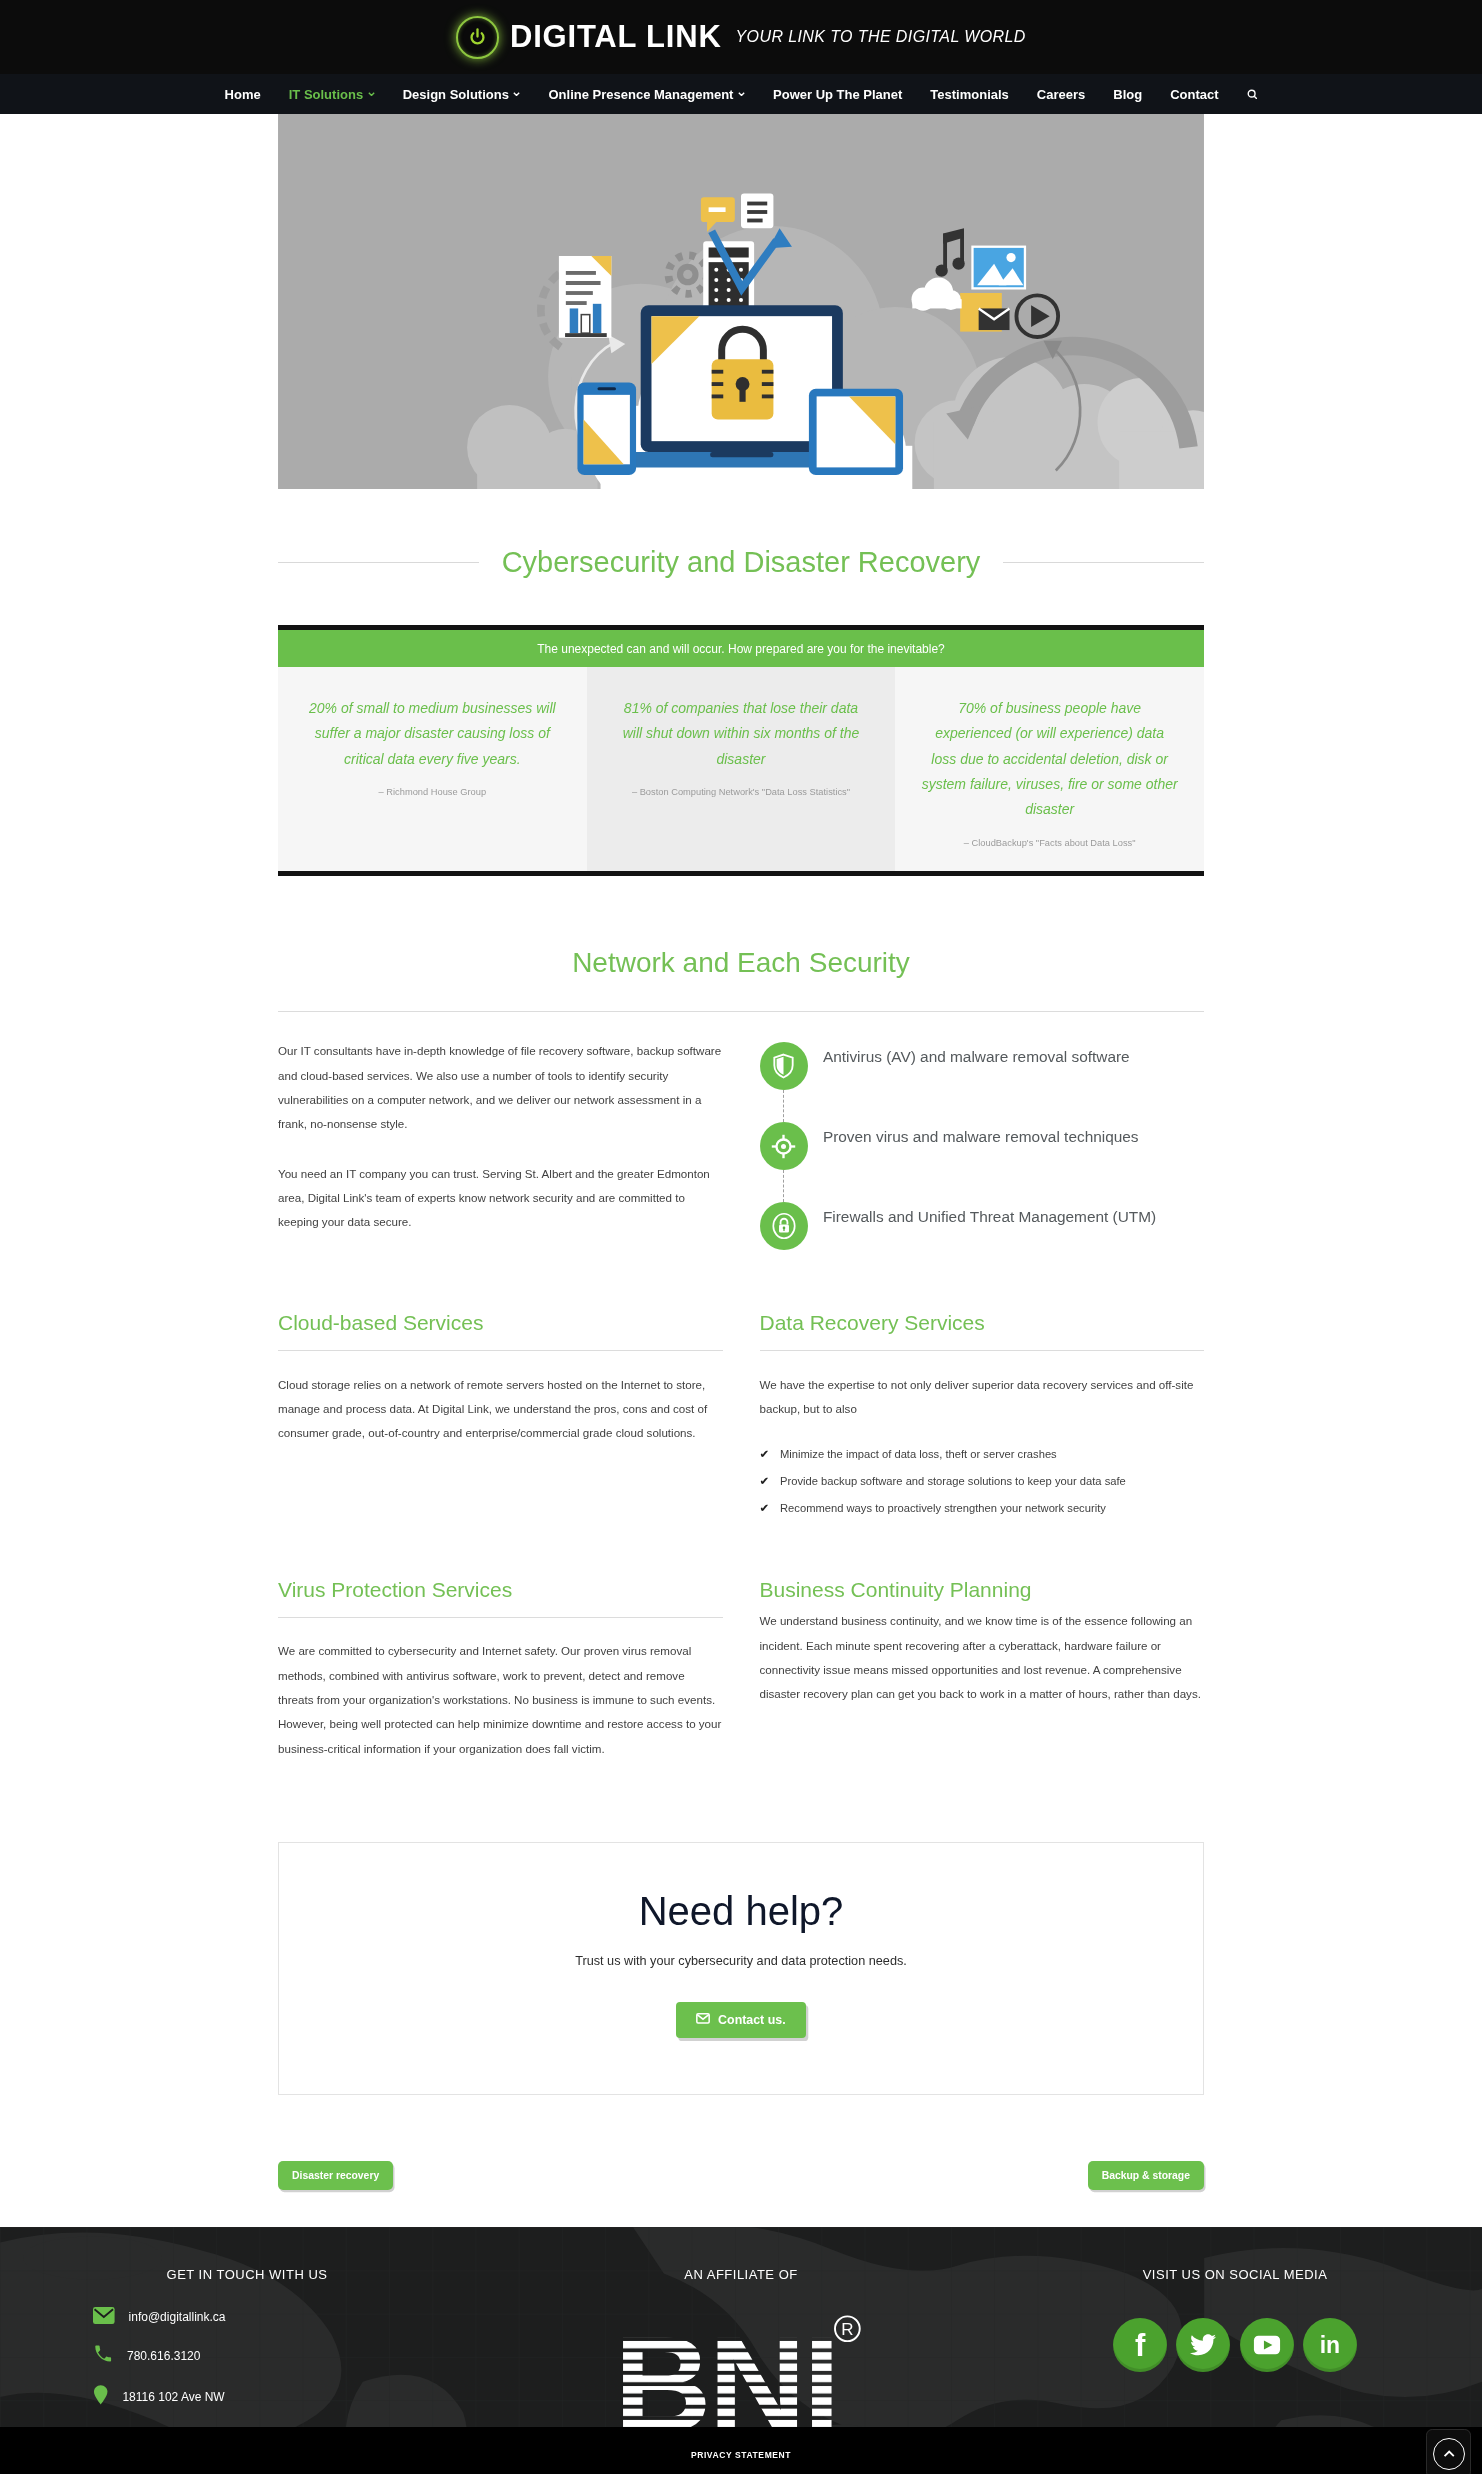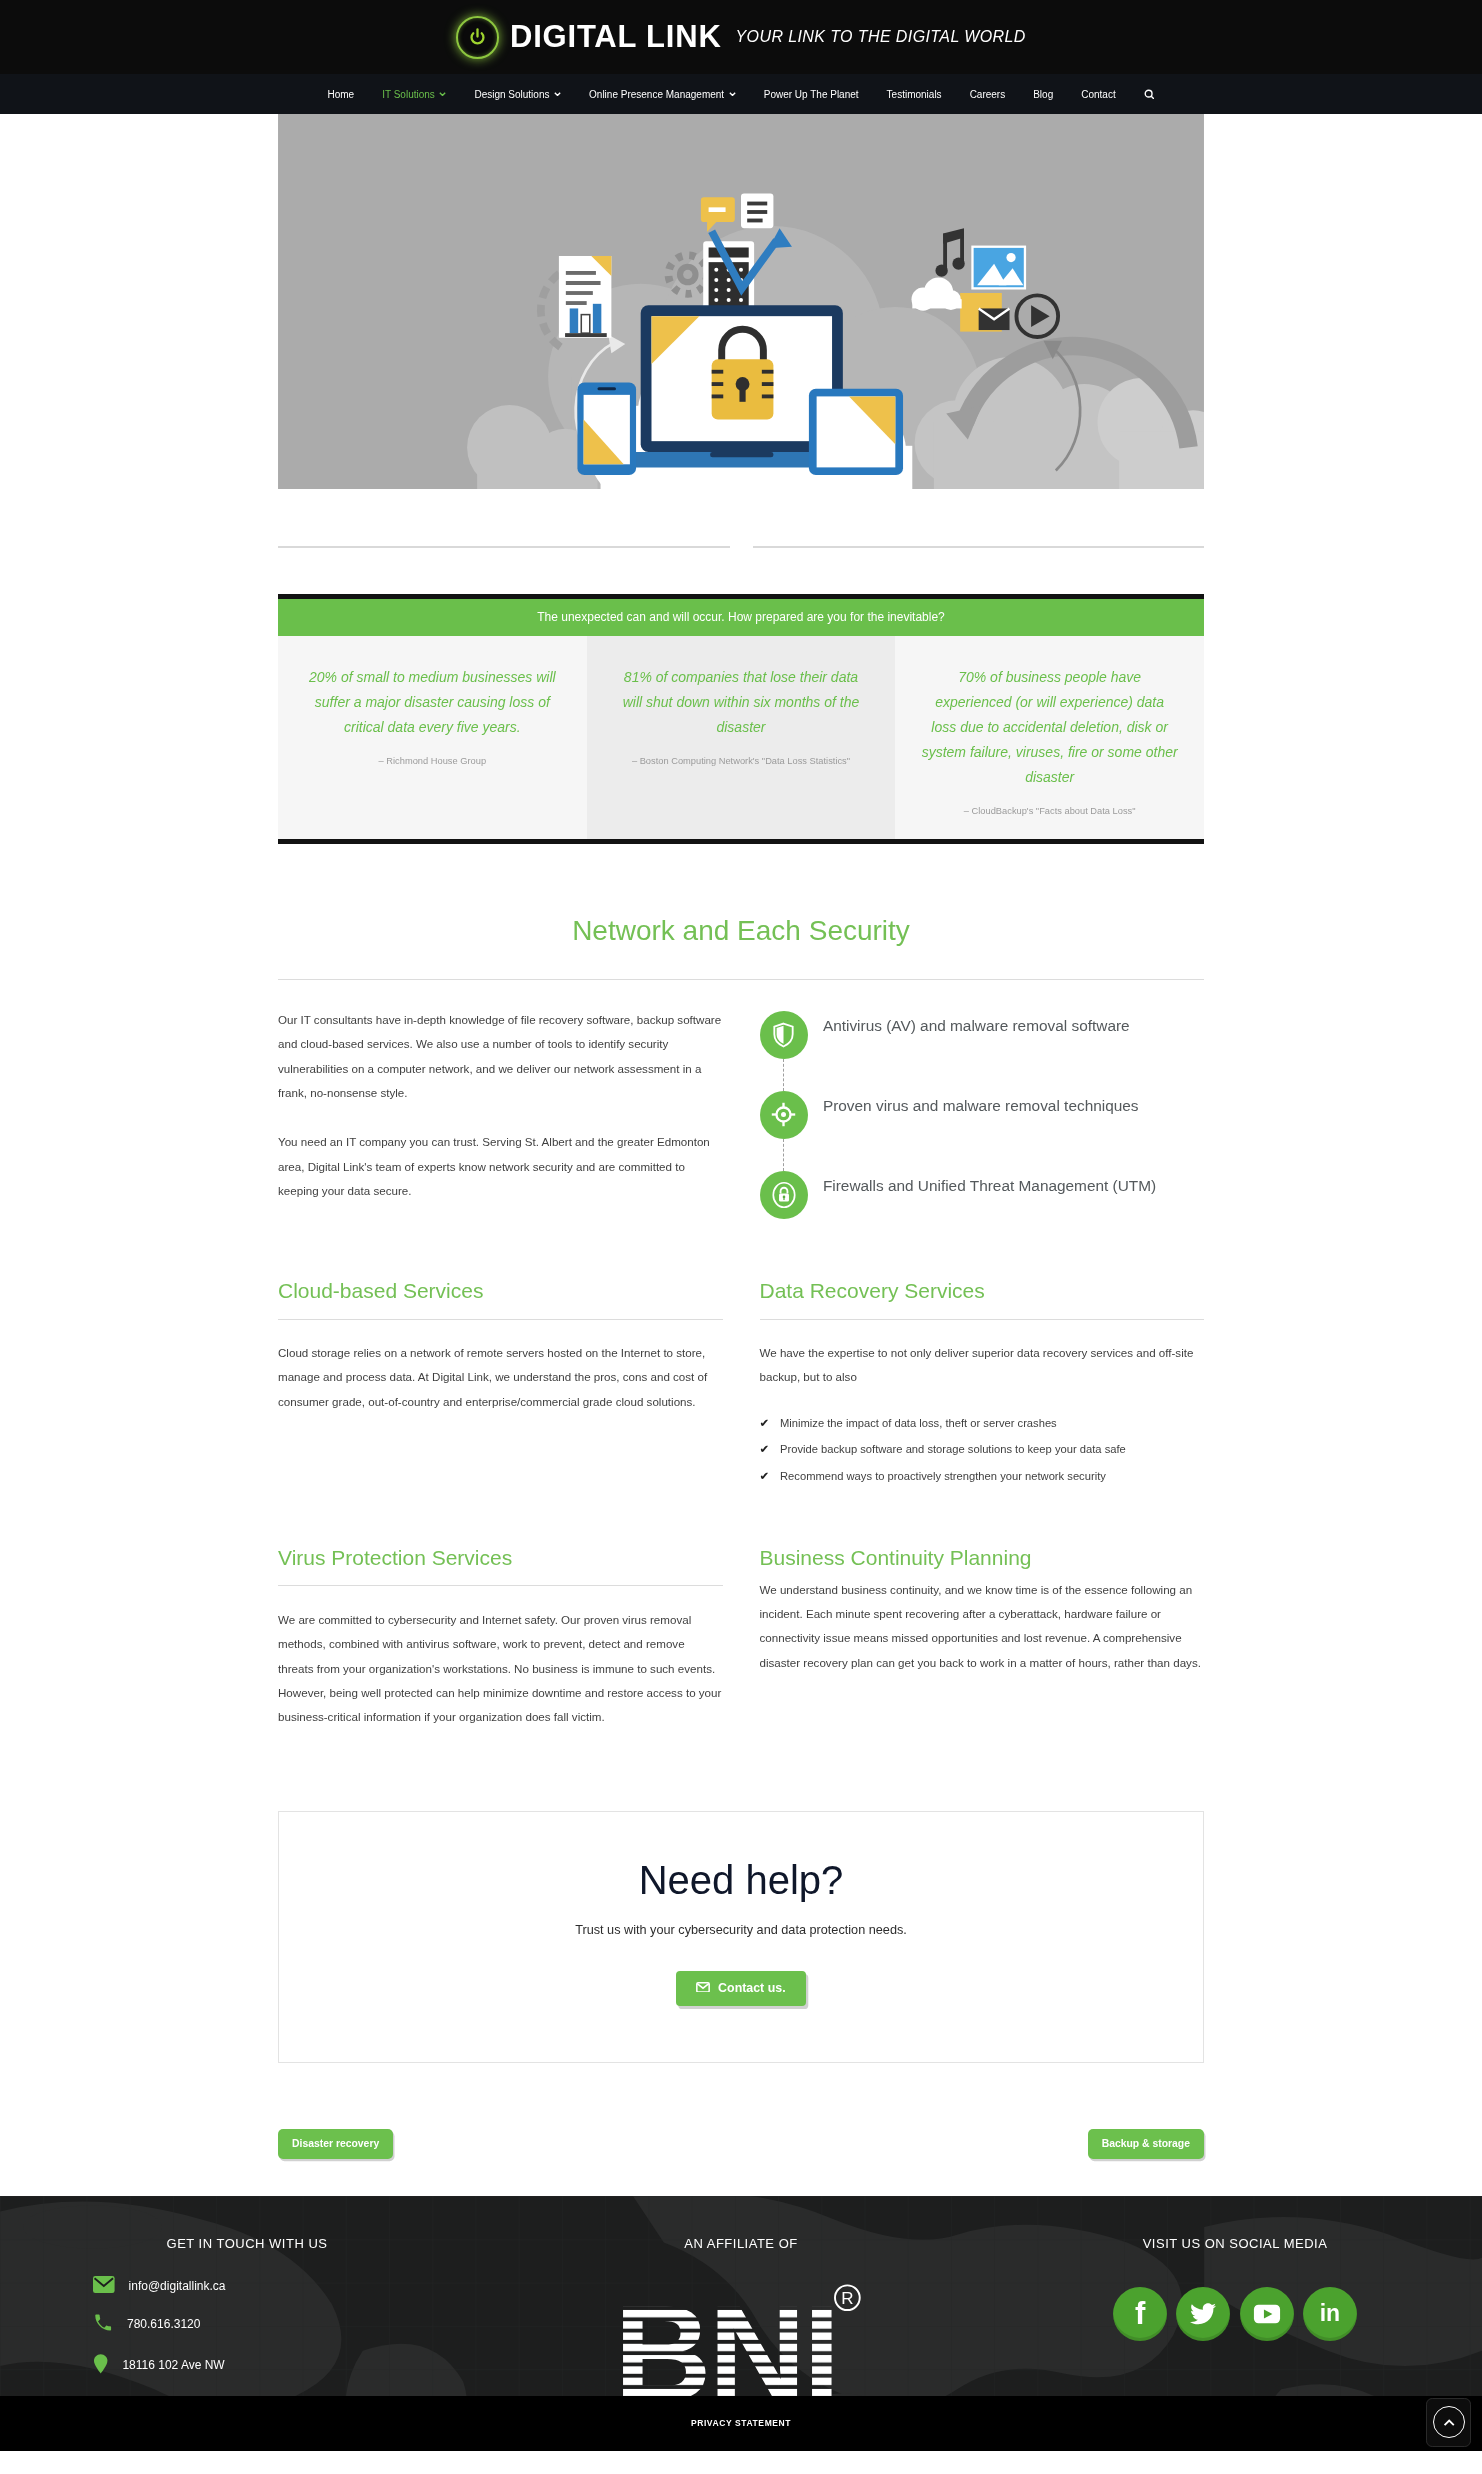--- a/index.html
+++ b/index.html
@@ -12,21 +12,21 @@
   
   .site-header { height:74px; background:#0c0c0c; display:flex; align-items:center; justify-content:center; }
   .brand { display:flex; align-items:center; gap:10.8px; text-decoration:none; }
   .logo-circle { width:43px; height:43px; border-radius:50%; background:#0a0a0a; border:2.3px solid #8dc63f;
                  box-shadow:0 0 10.8px rgba(141,198,63,.9), inset 0 0 4.6px rgba(141,198,63,.5);
                  display:flex; align-items:center; justify-content:center; }
   .brand-name { color:#fff; font-size:31px; font-weight:800; letter-spacing:0.8px; }
   .brand-tagline { color:#fff; font-size:16px; font-style:italic; font-weight:400; letter-spacing:0.4px; margin-left:3.1px; }
   
   .main-nav { height:40px; background:#101318; display:flex; align-items:center; justify-content:center; gap:28px; }
-  .nav-item { display:flex; align-items:center; gap:4.6px; color:#fff; font-size:10px; font-weight:400; text-decoration:none; cursor:pointer; }
+  .nav-item { display:flex; align-items:center; gap:4.6px; color:#fff; font-size:13px; font-weight:700; text-decoration:none; cursor:pointer; }
   .nav-item.active { color:#6abf4b; }
   .nav-item svg { display:block; }
   
   .content { width:926px; margin:0 auto; }
   .hero { display:block; }
   .page-title-row { display:flex; align-items:center; gap:23px; margin-top:57px; }
   .page-title-row .rule { flex:1; height:1.5px; background:#d9d9d9; }
   .page-title { color:#74c055; font-size:29px; font-weight:400; margin:0; white-space:nowrap; }
   
   .stats { margin-top:46px; border-top:5.4px solid #121212; border-bottom:5.4px solid #121212; }
@@ -301,20 +301,21 @@
           <circle cx="836" cy="240" r="15"></circle>
           <circle cx="856" cy="231" r="19"></circle>
           <circle cx="872" cy="241" r="13"></circle>
           <rect x="822" y="240" width="64" height="12"></rect>
         </g>
     </g>
   </svg>
 
   <div class="page-title-row">
     <span class="rule"></span>
+    <h1 class="page-title">Cybersecurity and Disaster Recovery</h1>
     <span class="rule"></span>
   </div>
 
   <section class="stats">
     <div class="stats-banner">The unexpected can and will occur. How prepared are you for the inevitable?</div>
     <div class="stats-grid">
       <div class="quote">
         <p class="quote-text">20% of small to medium businesses will suffer a major disaster causing loss of critical data every five years.</p>
         <p class="quote-source">– Richmond House Group</p>
       </div>

